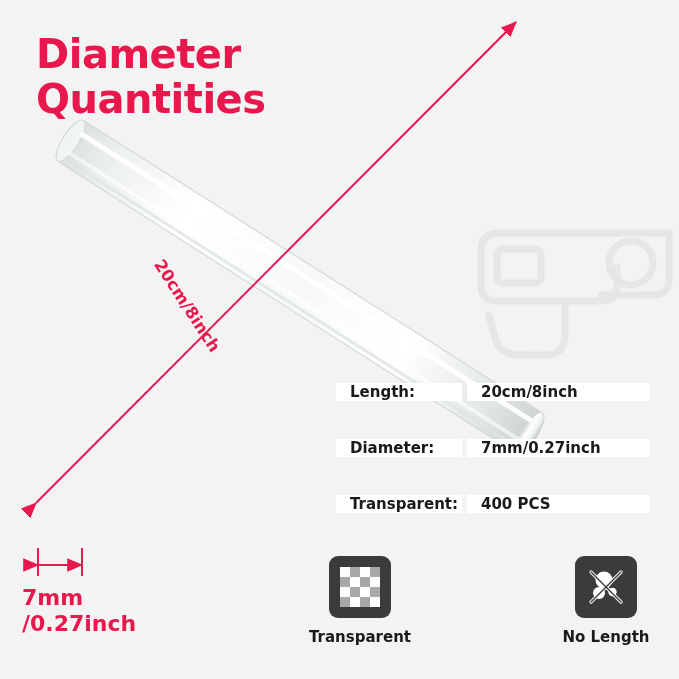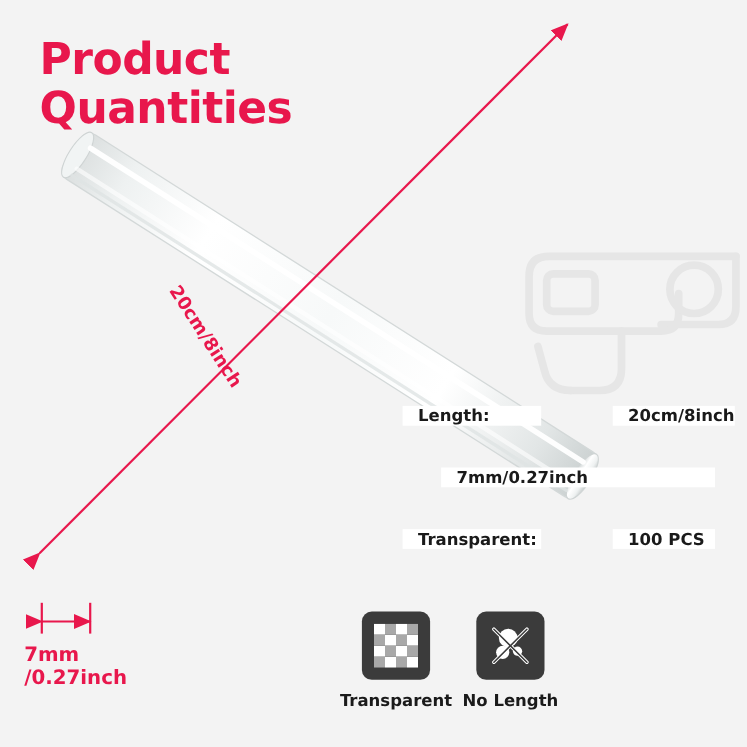--- a/index.html
+++ b/index.html
@@ -70,39 +70,38 @@
     white-space: nowrap;
     font-family: "DejaVu Sans", sans-serif;
   }
 
   
   #dia-label {
     position: absolute;
     left: 22px;
     top: 585px;
     color: #e8174c;
-    font-size: 18px;
+    font-size: 22px;
     font-weight: bold;
     line-height: 1.18;
     font-family: "DejaVu Sans", sans-serif;
   }
 
   
   #specs {
     position: absolute;
     left: 330px;
     top: 355px;
     width: 320px;
   }
   .spec-row {
     display: flex;
-    align-items: center;
+    align-items: flex-end;
     height: 46px;
     margin-bottom: 10px;
-    gap: 30px;
   }
   .spec-bar {
     width: 6px;
     background: #e8174c;
     flex: 0 0 6px;
     border-radius: 1px;
   }
   .spec-key {
     background: #ffffff;
     flex: 0 0 126px;
@@ -131,21 +130,21 @@
     box-sizing: border-box;
   }
 
   
   #features {
     position: absolute;
     left: 308px;
     top: 556px;
     width: 350px;
     display: flex;
-    justify-content: flex-start;
+    justify-content: space-between;
   }
   .feature {
     width: 104px;
     text-align: center;
   }
   .feature .badge {
     width: 62px;
     height: 62px;
     margin: 0 auto;
     border-radius: 9px;
@@ -173,21 +172,21 @@
       <path d="M300 18 L130 18 Q112 18 112 36 L112 70 Q112 86 128 86 L196 86 L196 120 Q196 140 176 140 L150 140"></path>
       <path d="M300 18 L300 64 Q300 80 284 80 L232 80"></path>
       <rect x="128" y="34" width="44" height="34" rx="6"></rect>
       <path d="M196 86 L232 86 Q248 86 248 70 L248 52"></path>
       <path d="M150 140 Q130 140 126 122 L120 100"></path>
       <circle cx="262" cy="48" r="22"></circle>
     </g>
   </svg>
 
   <div id="title">
-    <div>Product</div>
+    <div>Diameter</div>
     <div>Quantities</div>
   </div>
 
   <svg id="stick-wrap" viewBox="0 0 600 600" xmlns="http://www.w3.org/2000/svg">
     <defs>
       <linearGradient id="stickGrad" x1="0" y1="0" x2="1" y2="0">
         <stop offset="0%" stop-color="#d9dddd"></stop>
         <stop offset="10%" stop-color="#eef1f1"></stop>
         <stop offset="26%" stop-color="#ffffff"></stop>
         <stop offset="50%" stop-color="#f7f9f9"></stop>
@@ -234,28 +233,29 @@
 
   <div id="specs">
     <div class="spec-row">
       <div class="spec-bar"></div>
       <div class="spec-key">Length:</div>
       <div class="spec-gap"></div>
       <div class="spec-val">20cm/8inch</div>
     </div>
     <div class="spec-row">
       <div class="spec-bar"></div>
+      <div class="spec-key">Diameter:</div>
       <div class="spec-gap"></div>
       <div class="spec-val">7mm/0.27inch</div>
     </div>
     <div class="spec-row">
       <div class="spec-bar"></div>
       <div class="spec-key">Transparent:</div>
       <div class="spec-gap"></div>
-      <div class="spec-val">100 PCS</div>
+      <div class="spec-val">400 PCS</div>
     </div>
   </div>
 
   <div id="features">
 
     <div class="feature">
       <div class="badge">
         <svg width="40" height="40" viewBox="0 0 40 40" xmlns="http://www.w3.org/2000/svg">
           <rect x="0" y="0" width="40" height="40" fill="#3b3b3b"></rect>
           <g fill="#ffffff">

